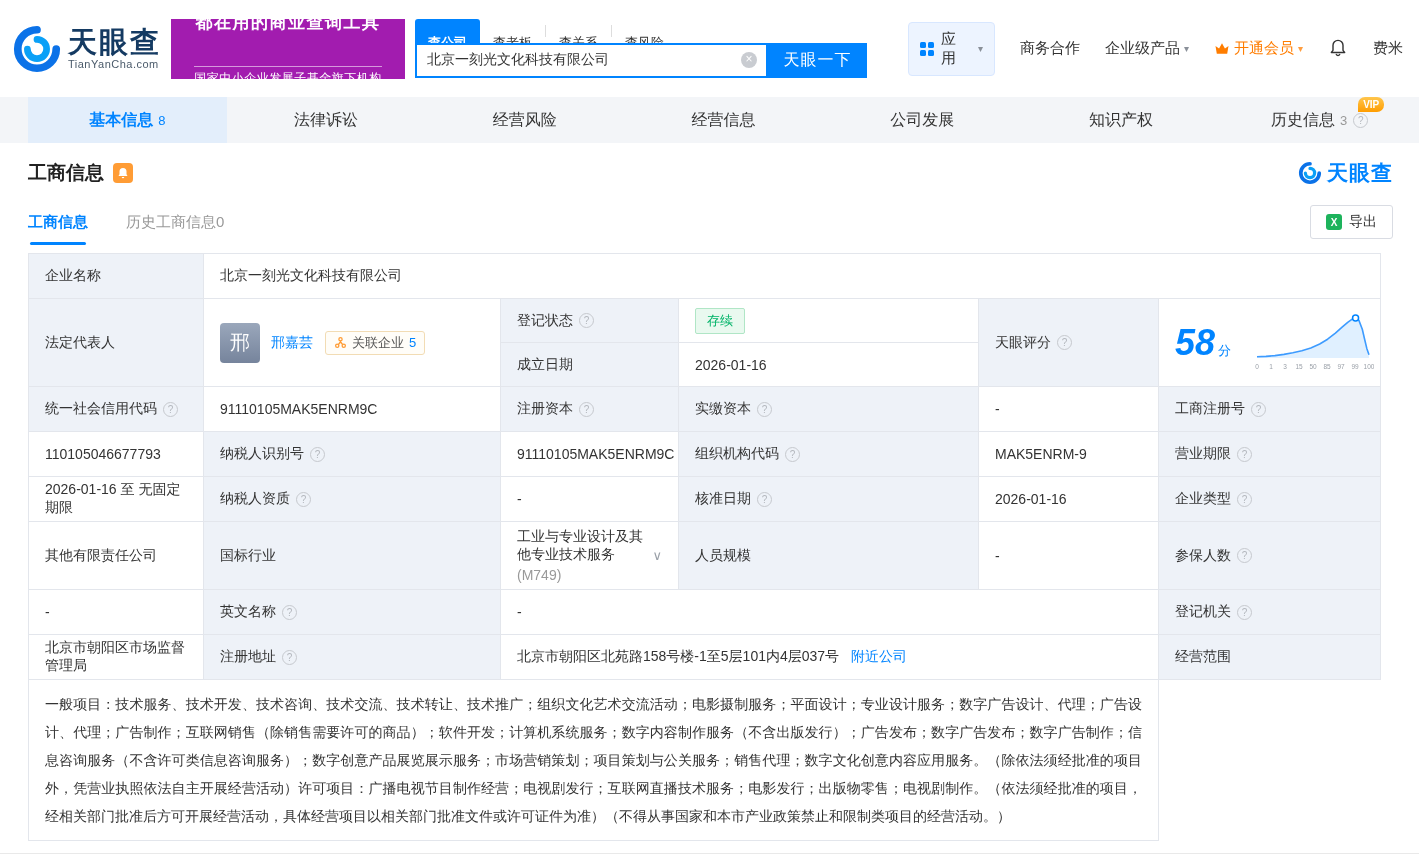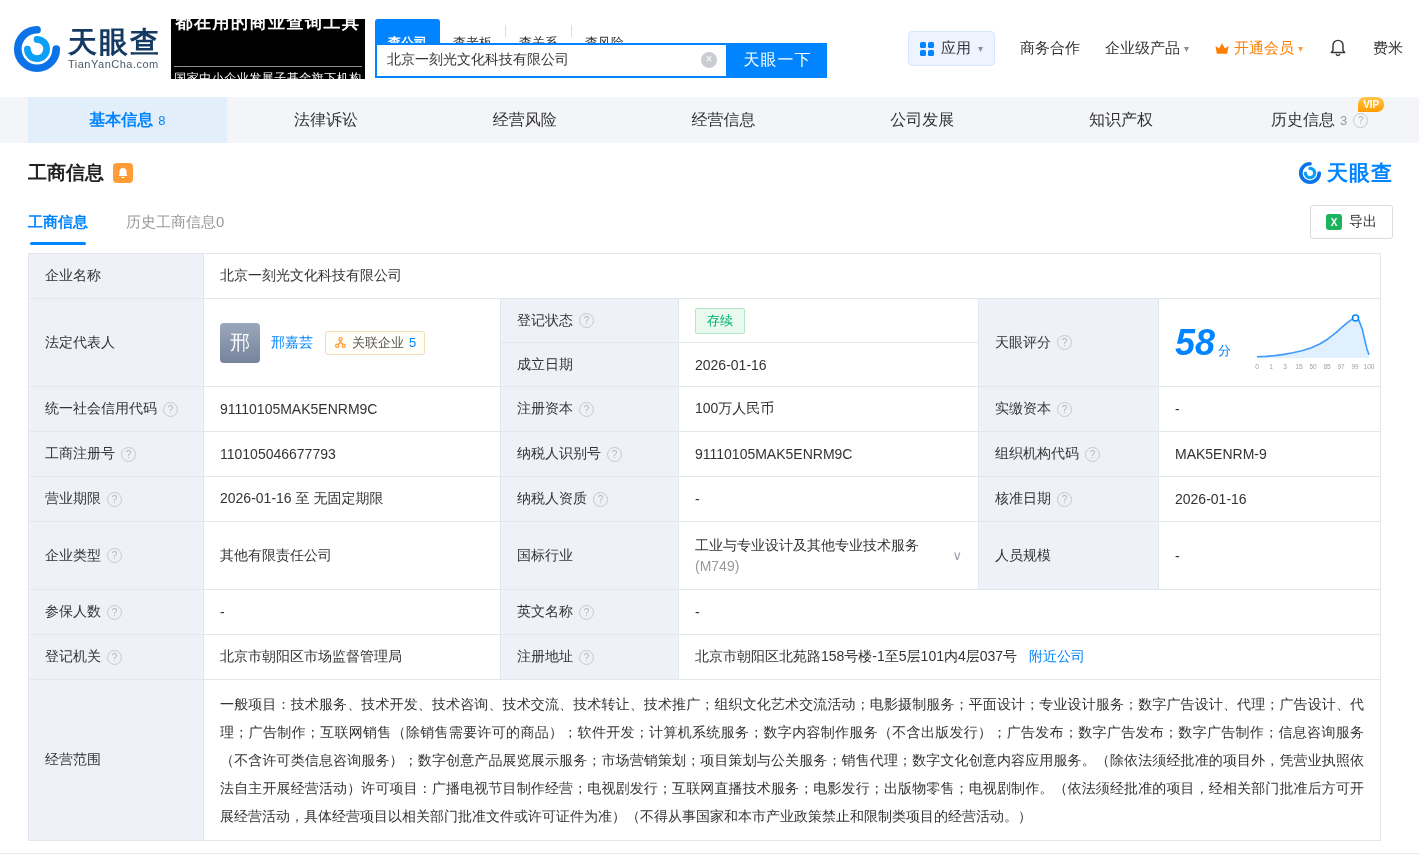--- a/index.html
+++ b/index.html
@@ -11,21 +11,21 @@
   }
   [data-interactable="true"] { cursor:pointer; }
   input[data-interactable="true"] { cursor:text; }
 
   
   .topbar { height:97px; display:flex; align-items:center; padding-left:12px; }
   .logo { display:flex; align-items:center; gap:6px; }
   .logo-cn { font-size:29px; font-weight:bold; color:#143a62; letter-spacing:2px; line-height:1.05; }
   .logo-en { font-size:11px; color:#4a5a6a; letter-spacing:.5px; }
   .banner {
-    margin-left:10px; width:194px; height:60px; background:#000000; color:#fff;
+    margin-left:10px; width:234px; height:60px; background:#a21caf; color:#fff;
     display:flex; flex-direction:column; justify-content:center; align-items:center;gap:28px;
   }
   .banner-l1 { font-size:17px; font-weight:bold; letter-spacing:1.5px; }
   .banner-l2 { font-size:12px; margin-top:4px; padding-top:3px; border-top:1px solid rgba(255,255,255,.55); letter-spacing:.5px; }
 
   .search-area { margin-left:10px; width:452px; }
   .search-tabs { display:flex; align-items:flex-end; height:23px; }
   .stab { font-size:13px; color:#333; padding:12px 13px; height:23px; line-height:23px; }
   .stab.active { background:#0084ff; color:#fff; font-weight:bold; border-radius:3px 3px 0 0; }
   .sdiv { width:1px; height:12px; background:#ddd; margin-bottom:6px; }
@@ -319,23 +319,20 @@
       <span>统一社会信用代码</span>
         <span class="q" data-interactable="true">?</span>
     </div>
     <div class="cell" data-interactable="false">
         <span>91110105MAK5ENRM9C</span>
       </div>
     <div class="cell label" data-interactable="false">
       <span>注册资本</span>
         <span class="q" data-interactable="true">?</span>
     </div>
-    <div class="cell" data-interactable="false">
-        <span>100万人民币</span>
-      </div>
     <div class="cell label" data-interactable="false">
       <span>实缴资本</span>
         <span class="q" data-interactable="true">?</span>
     </div>
     <div class="cell" data-interactable="false">
         <span>-</span>
       </div>
 
     <div class="cell label" data-interactable="false">
       <span>工商注册号</span>

